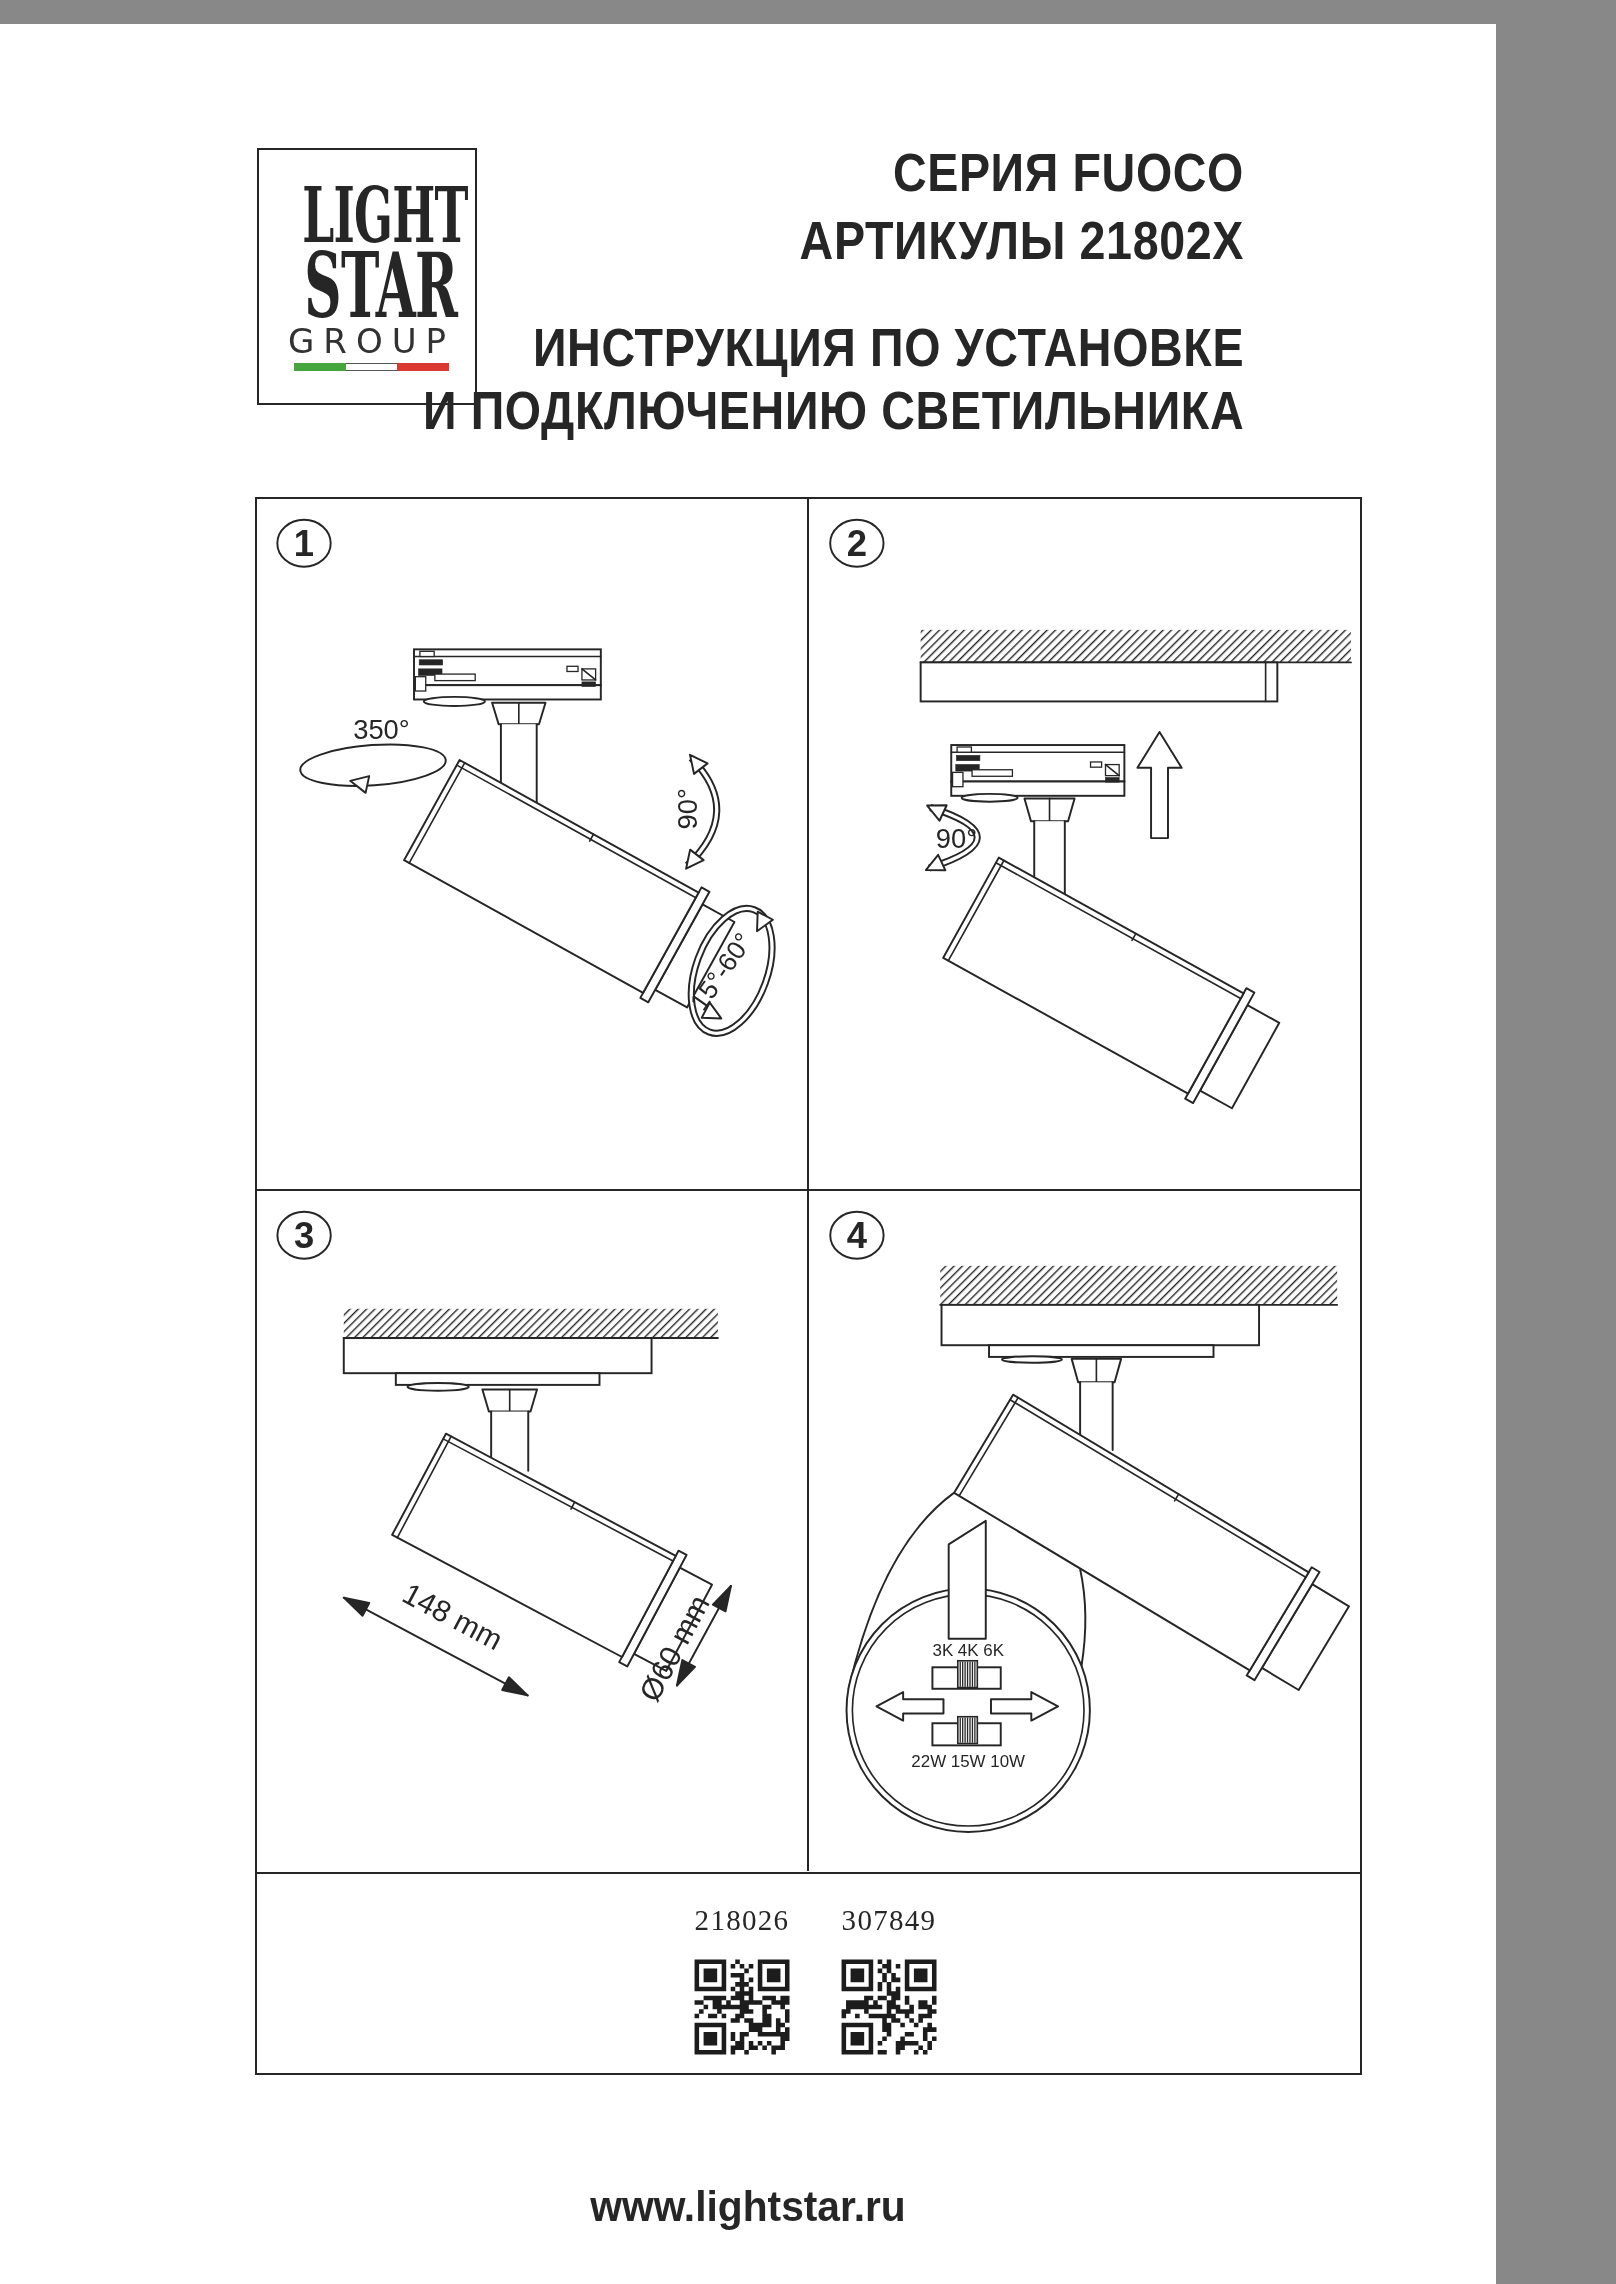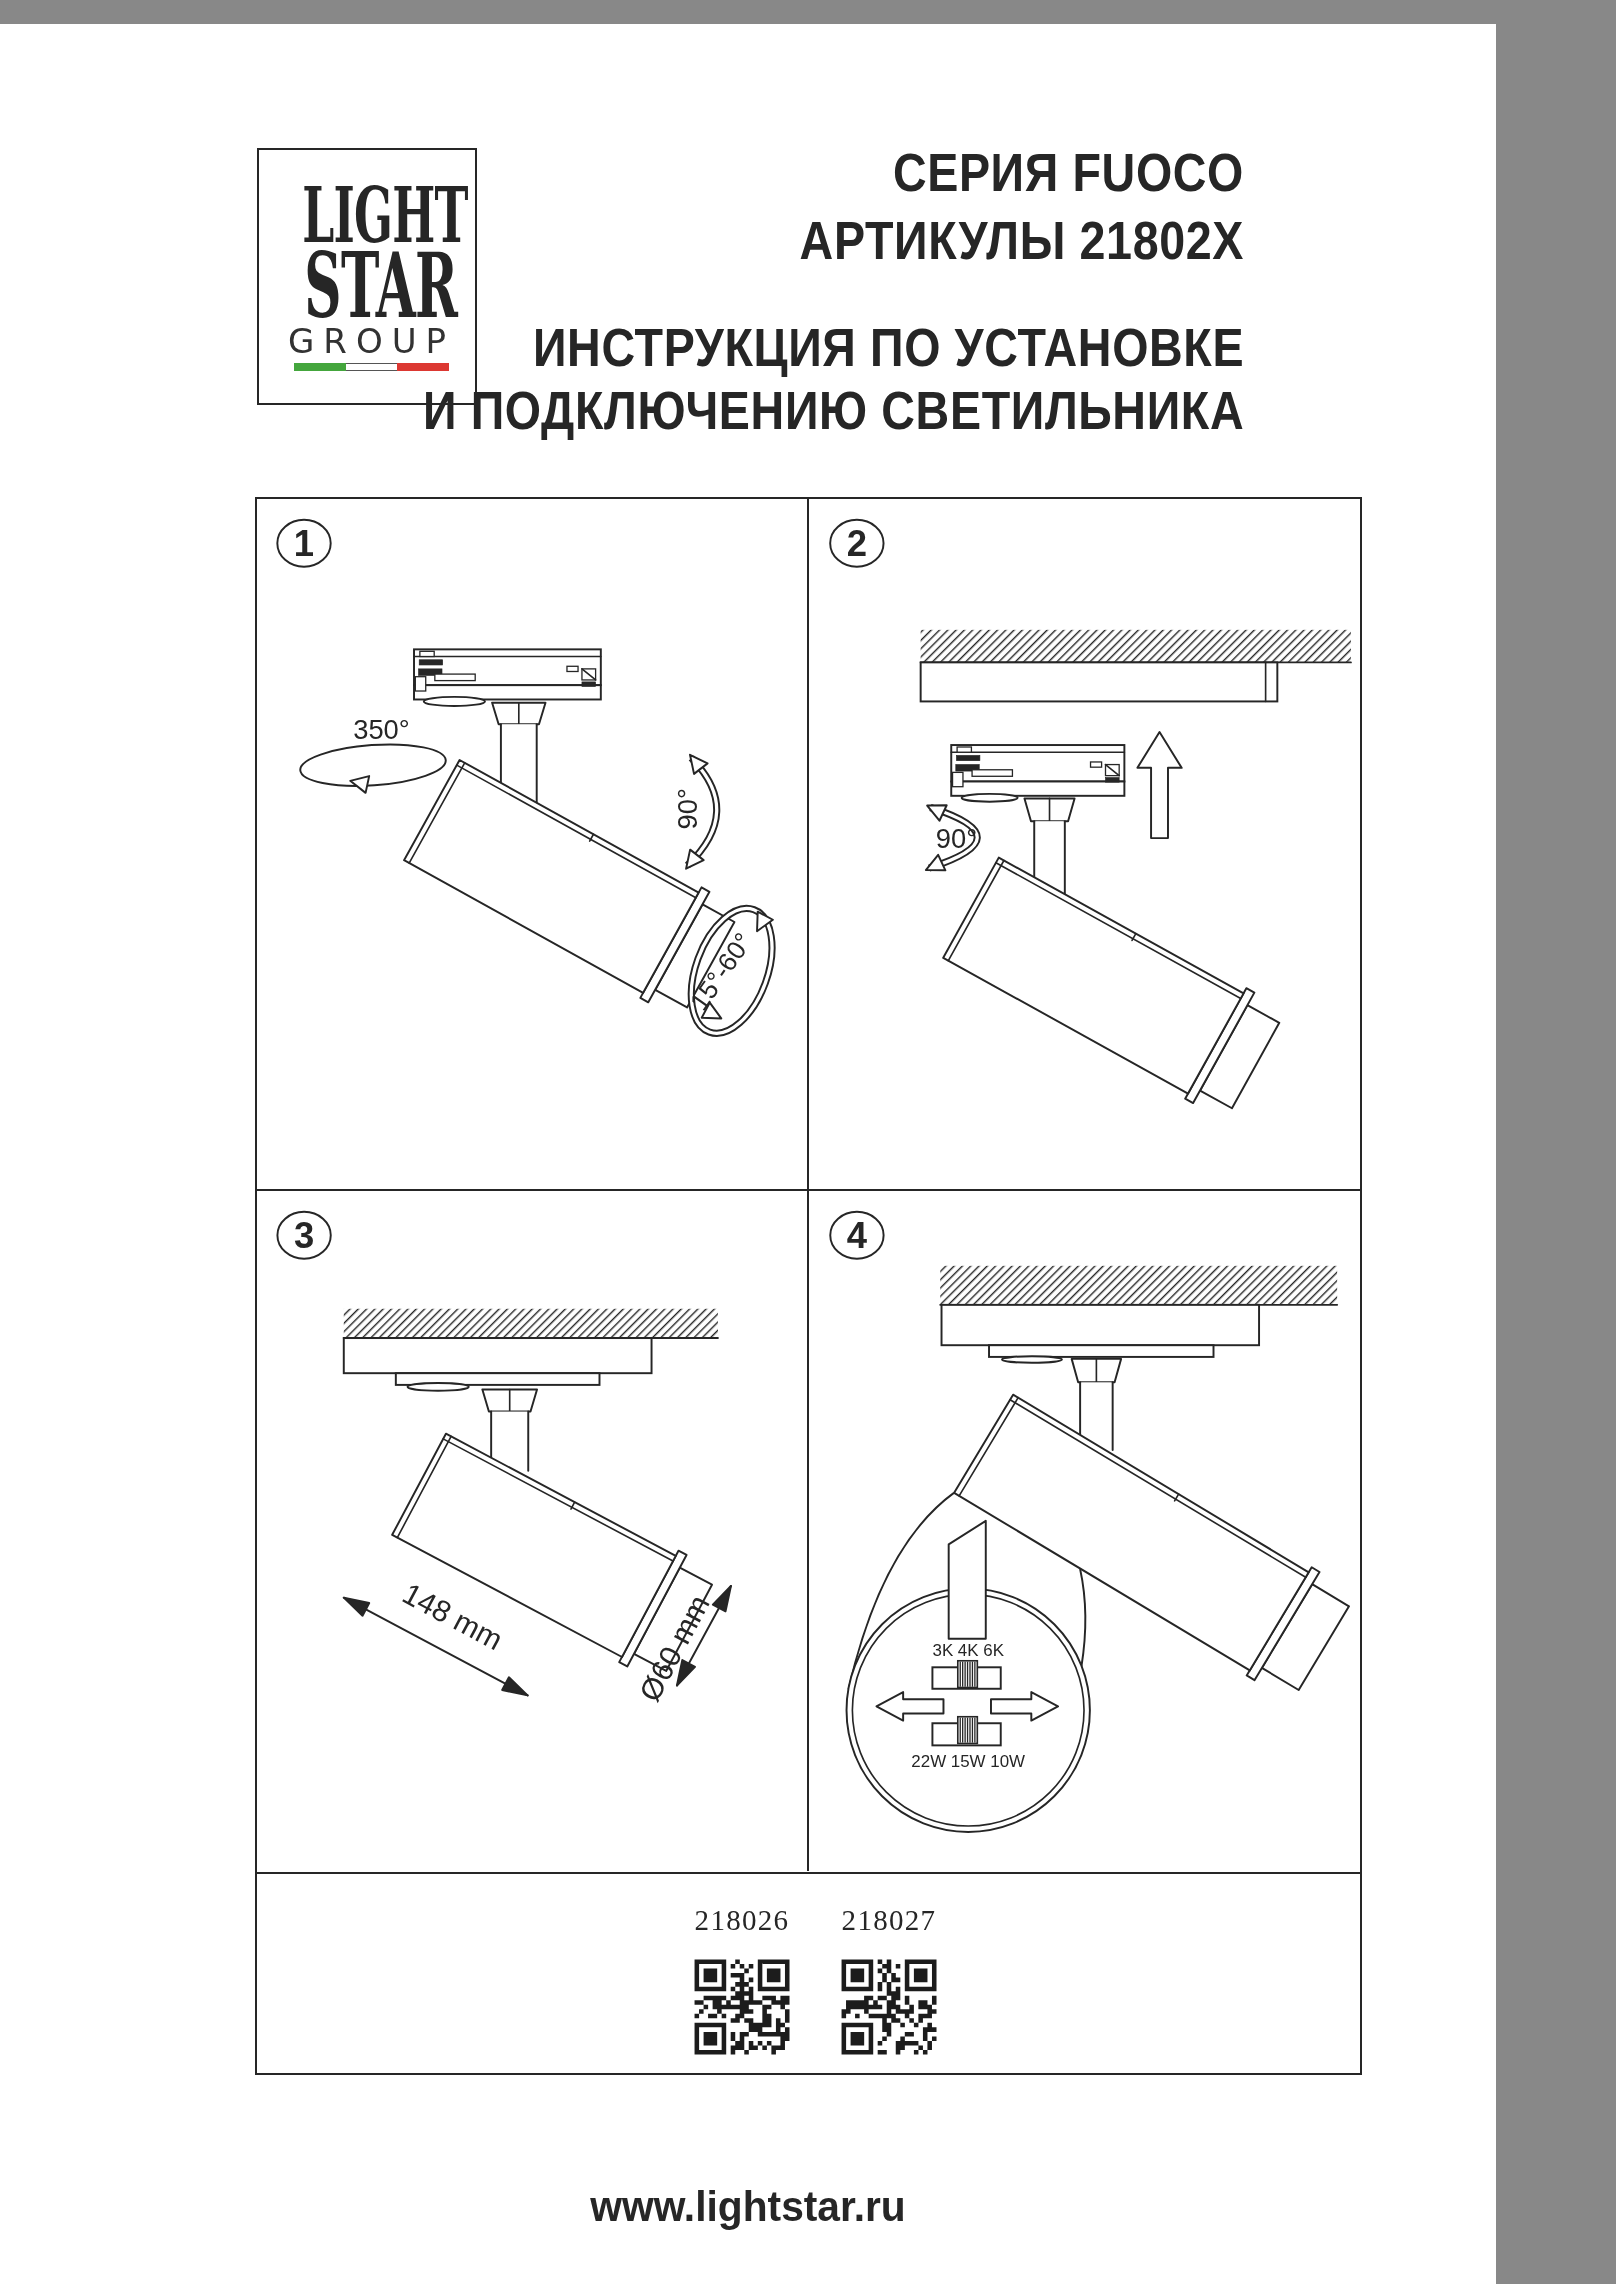--- a/index.html
+++ b/index.html
@@ -289,21 +289,21 @@
           <line x1="242" y1="810" x2="242" y2="847" stroke="#262626" stroke-width="2" stroke-linecap="round"></line>
           <line x1="245.75" y1="810" x2="245.75" y2="847" stroke="#262626" stroke-width="2" stroke-linecap="round"></line>
           <line x1="249.5" y1="810" x2="249.5" y2="847" stroke="#262626" stroke-width="2" stroke-linecap="round"></line>
           <line x1="253.25" y1="810" x2="253.25" y2="847" stroke="#262626" stroke-width="2" stroke-linecap="round"></line>
           <text x="243" y="886" font-size="26" text-anchor="middle" font-weight="normal">22W 15W 10W</text>
         </g>
       </g>
     </svg>
 
   <div class="abs artnum" style="left:690px">218026</div>
-  <div class="abs artnum" style="left:837px">218027</div>
+  <div class="abs artnum" style="left:837px">307849</div>
   <svg class="abs" id="qr1" style="left:690px;top:1931px" width="104" height="104" viewBox="0 0 160 160">
       <rect x="0" y="0" width="160" height="160" fill="#fff"></rect>
       <path d="M7 7h7v7h-7zM13.9 7h7v7h-7zM20.9 7h7v7h-7zM27.8 7h7v7h-7zM34.8 7h7v7h-7zM41.7 7h7v7h-7zM48.7 7h7v7h-7zM69.6 7h7v7h-7zM104.3 7h7v7h-7zM111.3 7h7v7h-7zM118.3 7h7v7h-7zM125.2 7h7v7h-7zM132.2 7h7v7h-7zM139.1 7h7v7h-7zM146.1 7h7v7h-7zM7 13.9h7v7h-7zM48.7 13.9h7v7h-7zM62.6 13.9h7v7h-7zM76.5 13.9h7v7h-7zM90.4 13.9h7v7h-7zM104.3 13.9h7v7h-7zM146.1 13.9h7v7h-7zM7 20.9h7v7h-7zM20.9 20.9h7v7h-7zM27.8 20.9h7v7h-7zM34.8 20.9h7v7h-7zM48.7 20.9h7v7h-7zM83.5 20.9h7v7h-7zM104.3 20.9h7v7h-7zM118.3 20.9h7v7h-7zM125.2 20.9h7v7h-7zM132.2 20.9h7v7h-7zM146.1 20.9h7v7h-7zM7 27.8h7v7h-7zM20.9 27.8h7v7h-7zM27.8 27.8h7v7h-7zM34.8 27.8h7v7h-7zM48.7 27.8h7v7h-7zM62.6 27.8h7v7h-7zM69.6 27.8h7v7h-7zM76.5 27.8h7v7h-7zM104.3 27.8h7v7h-7zM118.3 27.8h7v7h-7zM125.2 27.8h7v7h-7zM132.2 27.8h7v7h-7zM146.1 27.8h7v7h-7zM7 34.8h7v7h-7zM20.9 34.8h7v7h-7zM27.8 34.8h7v7h-7zM34.8 34.8h7v7h-7zM48.7 34.8h7v7h-7zM76.5 34.8h7v7h-7zM90.4 34.8h7v7h-7zM104.3 34.8h7v7h-7zM118.3 34.8h7v7h-7zM125.2 34.8h7v7h-7zM132.2 34.8h7v7h-7zM146.1 34.8h7v7h-7zM7 41.7h7v7h-7zM48.7 41.7h7v7h-7zM69.6 41.7h7v7h-7zM76.5 41.7h7v7h-7zM83.5 41.7h7v7h-7zM104.3 41.7h7v7h-7zM146.1 41.7h7v7h-7zM7 48.7h7v7h-7zM13.9 48.7h7v7h-7zM20.9 48.7h7v7h-7zM27.8 48.7h7v7h-7zM34.8 48.7h7v7h-7zM41.7 48.7h7v7h-7zM48.7 48.7h7v7h-7zM62.6 48.7h7v7h-7zM76.5 48.7h7v7h-7zM90.4 48.7h7v7h-7zM104.3 48.7h7v7h-7zM111.3 48.7h7v7h-7zM118.3 48.7h7v7h-7zM125.2 48.7h7v7h-7zM132.2 48.7h7v7h-7zM139.1 48.7h7v7h-7zM146.1 48.7h7v7h-7zM69.6 55.7h7v7h-7zM76.5 55.7h7v7h-7zM83.5 55.7h7v7h-7zM90.4 55.7h7v7h-7zM20.9 62.6h7v7h-7zM27.8 62.6h7v7h-7zM34.8 62.6h7v7h-7zM41.7 62.6h7v7h-7zM48.7 62.6h7v7h-7zM62.6 62.6h7v7h-7zM69.6 62.6h7v7h-7zM76.5 62.6h7v7h-7zM90.4 62.6h7v7h-7zM111.3 62.6h7v7h-7zM118.3 62.6h7v7h-7zM125.2 62.6h7v7h-7zM139.1 62.6h7v7h-7zM146.1 62.6h7v7h-7zM7 69.6h7v7h-7zM13.9 69.6h7v7h-7zM34.8 69.6h7v7h-7zM41.7 69.6h7v7h-7zM55.7 69.6h7v7h-7zM76.5 69.6h7v7h-7zM83.5 69.6h7v7h-7zM90.4 69.6h7v7h-7zM97.4 69.6h7v7h-7zM104.3 69.6h7v7h-7zM125.2 69.6h7v7h-7zM132.2 69.6h7v7h-7zM139.1 69.6h7v7h-7zM146.1 69.6h7v7h-7zM20.9 76.5h7v7h-7zM34.8 76.5h7v7h-7zM41.7 76.5h7v7h-7zM48.7 76.5h7v7h-7zM55.7 76.5h7v7h-7zM62.6 76.5h7v7h-7zM69.6 76.5h7v7h-7zM76.5 76.5h7v7h-7zM83.5 76.5h7v7h-7zM111.3 76.5h7v7h-7zM118.3 76.5h7v7h-7zM139.1 76.5h7v7h-7zM13.9 83.5h7v7h-7zM41.7 83.5h7v7h-7zM76.5 83.5h7v7h-7zM83.5 83.5h7v7h-7zM90.4 83.5h7v7h-7zM111.3 83.5h7v7h-7zM146.1 83.5h7v7h-7zM7 90.4h7v7h-7zM27.8 90.4h7v7h-7zM34.8 90.4h7v7h-7zM48.7 90.4h7v7h-7zM69.6 90.4h7v7h-7zM76.5 90.4h7v7h-7zM111.3 90.4h7v7h-7zM118.3 90.4h7v7h-7zM146.1 90.4h7v7h-7zM62.6 97.4h7v7h-7zM69.6 97.4h7v7h-7zM83.5 97.4h7v7h-7zM90.4 97.4h7v7h-7zM111.3 97.4h7v7h-7zM118.3 97.4h7v7h-7zM132.2 97.4h7v7h-7zM146.1 97.4h7v7h-7zM7 104.3h7v7h-7zM13.9 104.3h7v7h-7zM20.9 104.3h7v7h-7zM27.8 104.3h7v7h-7zM34.8 104.3h7v7h-7zM41.7 104.3h7v7h-7zM48.7 104.3h7v7h-7zM90.4 104.3h7v7h-7zM97.4 104.3h7v7h-7zM104.3 104.3h7v7h-7zM111.3 104.3h7v7h-7zM118.3 104.3h7v7h-7zM132.2 104.3h7v7h-7zM139.1 104.3h7v7h-7zM7 111.3h7v7h-7zM48.7 111.3h7v7h-7zM90.4 111.3h7v7h-7zM97.4 111.3h7v7h-7zM104.3 111.3h7v7h-7zM132.2 111.3h7v7h-7zM146.1 111.3h7v7h-7zM7 118.3h7v7h-7zM20.9 118.3h7v7h-7zM27.8 118.3h7v7h-7zM34.8 118.3h7v7h-7zM48.7 118.3h7v7h-7zM62.6 118.3h7v7h-7zM76.5 118.3h7v7h-7zM83.5 118.3h7v7h-7zM104.3 118.3h7v7h-7zM111.3 118.3h7v7h-7zM118.3 118.3h7v7h-7zM125.2 118.3h7v7h-7zM132.2 118.3h7v7h-7zM139.1 118.3h7v7h-7zM146.1 118.3h7v7h-7zM7 125.2h7v7h-7zM20.9 125.2h7v7h-7zM27.8 125.2h7v7h-7zM34.8 125.2h7v7h-7zM48.7 125.2h7v7h-7zM62.6 125.2h7v7h-7zM76.5 125.2h7v7h-7zM139.1 125.2h7v7h-7zM146.1 125.2h7v7h-7zM7 132.2h7v7h-7zM20.9 132.2h7v7h-7zM27.8 132.2h7v7h-7zM34.8 132.2h7v7h-7zM48.7 132.2h7v7h-7zM69.6 132.2h7v7h-7zM76.5 132.2h7v7h-7zM90.4 132.2h7v7h-7zM104.3 132.2h7v7h-7zM118.3 132.2h7v7h-7zM139.1 132.2h7v7h-7zM7 139.1h7v7h-7zM48.7 139.1h7v7h-7zM62.6 139.1h7v7h-7zM69.6 139.1h7v7h-7zM76.5 139.1h7v7h-7zM90.4 139.1h7v7h-7zM97.4 139.1h7v7h-7zM111.3 139.1h7v7h-7zM125.2 139.1h7v7h-7zM132.2 139.1h7v7h-7zM139.1 139.1h7v7h-7zM7 146.1h7v7h-7zM13.9 146.1h7v7h-7zM20.9 146.1h7v7h-7zM27.8 146.1h7v7h-7zM34.8 146.1h7v7h-7zM41.7 146.1h7v7h-7zM48.7 146.1h7v7h-7zM62.6 146.1h7v7h-7zM83.5 146.1h7v7h-7zM125.2 146.1h7v7h-7z" fill="#1c1c1c"></path>
     </svg>
   <svg class="abs" id="qr2" style="left:837px;top:1931px" width="104" height="104" viewBox="0 0 160 160">
       <rect x="0" y="0" width="160" height="160" fill="#fff"></rect>
       <path d="M7 7h7v7h-7zM13.9 7h7v7h-7zM20.9 7h7v7h-7zM27.8 7h7v7h-7zM34.8 7h7v7h-7zM41.7 7h7v7h-7zM48.7 7h7v7h-7zM62.6 7h7v7h-7zM76.5 7h7v7h-7zM104.3 7h7v7h-7zM111.3 7h7v7h-7zM118.3 7h7v7h-7zM125.2 7h7v7h-7zM132.2 7h7v7h-7zM139.1 7h7v7h-7zM146.1 7h7v7h-7zM7 13.9h7v7h-7zM48.7 13.9h7v7h-7zM69.6 13.9h7v7h-7zM76.5 13.9h7v7h-7zM90.4 13.9h7v7h-7zM104.3 13.9h7v7h-7zM146.1 13.9h7v7h-7zM7 20.9h7v7h-7zM20.9 20.9h7v7h-7zM27.8 20.9h7v7h-7zM34.8 20.9h7v7h-7zM48.7 20.9h7v7h-7zM62.6 20.9h7v7h-7zM76.5 20.9h7v7h-7zM104.3 20.9h7v7h-7zM118.3 20.9h7v7h-7zM125.2 20.9h7v7h-7zM132.2 20.9h7v7h-7zM146.1 20.9h7v7h-7zM7 27.8h7v7h-7zM20.9 27.8h7v7h-7zM27.8 27.8h7v7h-7zM34.8 27.8h7v7h-7zM48.7 27.8h7v7h-7zM69.6 27.8h7v7h-7zM83.5 27.8h7v7h-7zM104.3 27.8h7v7h-7zM118.3 27.8h7v7h-7zM125.2 27.8h7v7h-7zM132.2 27.8h7v7h-7zM146.1 27.8h7v7h-7zM7 34.8h7v7h-7zM20.9 34.8h7v7h-7zM27.8 34.8h7v7h-7zM34.8 34.8h7v7h-7zM48.7 34.8h7v7h-7zM69.6 34.8h7v7h-7zM83.5 34.8h7v7h-7zM90.4 34.8h7v7h-7zM104.3 34.8h7v7h-7zM118.3 34.8h7v7h-7zM125.2 34.8h7v7h-7zM132.2 34.8h7v7h-7zM146.1 34.8h7v7h-7zM7 41.7h7v7h-7zM48.7 41.7h7v7h-7zM62.6 41.7h7v7h-7zM76.5 41.7h7v7h-7zM104.3 41.7h7v7h-7zM146.1 41.7h7v7h-7zM7 48.7h7v7h-7zM13.9 48.7h7v7h-7zM20.9 48.7h7v7h-7zM27.8 48.7h7v7h-7zM34.8 48.7h7v7h-7zM41.7 48.7h7v7h-7zM48.7 48.7h7v7h-7zM62.6 48.7h7v7h-7zM76.5 48.7h7v7h-7zM90.4 48.7h7v7h-7zM104.3 48.7h7v7h-7zM111.3 48.7h7v7h-7zM118.3 48.7h7v7h-7zM125.2 48.7h7v7h-7zM132.2 48.7h7v7h-7zM139.1 48.7h7v7h-7zM146.1 48.7h7v7h-7zM76.5 55.7h7v7h-7zM83.5 55.7h7v7h-7zM90.4 55.7h7v7h-7zM41.7 62.6h7v7h-7zM48.7 62.6h7v7h-7zM62.6 62.6h7v7h-7zM69.6 62.6h7v7h-7zM83.5 62.6h7v7h-7zM90.4 62.6h7v7h-7zM104.3 62.6h7v7h-7zM146.1 62.6h7v7h-7zM13.9 69.6h7v7h-7zM20.9 69.6h7v7h-7zM27.8 69.6h7v7h-7zM34.8 69.6h7v7h-7zM41.7 69.6h7v7h-7zM55.7 69.6h7v7h-7zM76.5 69.6h7v7h-7zM83.5 69.6h7v7h-7zM104.3 69.6h7v7h-7zM125.2 69.6h7v7h-7zM132.2 69.6h7v7h-7zM146.1 69.6h7v7h-7zM13.9 76.5h7v7h-7zM20.9 76.5h7v7h-7zM27.8 76.5h7v7h-7zM34.8 76.5h7v7h-7zM41.7 76.5h7v7h-7zM48.7 76.5h7v7h-7zM55.7 76.5h7v7h-7zM62.6 76.5h7v7h-7zM76.5 76.5h7v7h-7zM83.5 76.5h7v7h-7zM90.4 76.5h7v7h-7zM111.3 76.5h7v7h-7zM125.2 76.5h7v7h-7zM132.2 76.5h7v7h-7zM139.1 76.5h7v7h-7zM7 83.5h7v7h-7zM13.9 83.5h7v7h-7zM41.7 83.5h7v7h-7zM76.5 83.5h7v7h-7zM90.4 83.5h7v7h-7zM97.4 83.5h7v7h-7zM104.3 83.5h7v7h-7zM111.3 83.5h7v7h-7zM139.1 83.5h7v7h-7zM146.1 83.5h7v7h-7zM7 90.4h7v7h-7zM27.8 90.4h7v7h-7zM48.7 90.4h7v7h-7zM55.7 90.4h7v7h-7zM62.6 90.4h7v7h-7zM69.6 90.4h7v7h-7zM76.5 90.4h7v7h-7zM83.5 90.4h7v7h-7zM104.3 90.4h7v7h-7zM125.2 90.4h7v7h-7zM132.2 90.4h7v7h-7zM139.1 90.4h7v7h-7zM69.6 97.4h7v7h-7zM83.5 97.4h7v7h-7zM90.4 97.4h7v7h-7zM111.3 97.4h7v7h-7zM125.2 97.4h7v7h-7zM7 104.3h7v7h-7zM13.9 104.3h7v7h-7zM20.9 104.3h7v7h-7zM27.8 104.3h7v7h-7zM34.8 104.3h7v7h-7zM41.7 104.3h7v7h-7zM48.7 104.3h7v7h-7zM69.6 104.3h7v7h-7zM76.5 104.3h7v7h-7zM97.4 104.3h7v7h-7zM118.3 104.3h7v7h-7zM139.1 104.3h7v7h-7zM7 111.3h7v7h-7zM48.7 111.3h7v7h-7zM69.6 111.3h7v7h-7zM76.5 111.3h7v7h-7zM132.2 111.3h7v7h-7zM139.1 111.3h7v7h-7zM146.1 111.3h7v7h-7zM7 118.3h7v7h-7zM20.9 118.3h7v7h-7zM27.8 118.3h7v7h-7zM34.8 118.3h7v7h-7zM48.7 118.3h7v7h-7zM76.5 118.3h7v7h-7zM104.3 118.3h7v7h-7zM111.3 118.3h7v7h-7zM132.2 118.3h7v7h-7zM7 125.2h7v7h-7zM20.9 125.2h7v7h-7zM27.8 125.2h7v7h-7zM34.8 125.2h7v7h-7zM48.7 125.2h7v7h-7zM69.6 125.2h7v7h-7zM97.4 125.2h7v7h-7zM132.2 125.2h7v7h-7zM146.1 125.2h7v7h-7zM7 132.2h7v7h-7zM20.9 132.2h7v7h-7zM27.8 132.2h7v7h-7zM34.8 132.2h7v7h-7zM48.7 132.2h7v7h-7zM62.6 132.2h7v7h-7zM90.4 132.2h7v7h-7zM97.4 132.2h7v7h-7zM104.3 132.2h7v7h-7zM111.3 132.2h7v7h-7zM118.3 132.2h7v7h-7zM139.1 132.2h7v7h-7zM7 139.1h7v7h-7zM48.7 139.1h7v7h-7zM90.4 139.1h7v7h-7zM97.4 139.1h7v7h-7zM125.2 139.1h7v7h-7zM139.1 139.1h7v7h-7zM7 146.1h7v7h-7zM13.9 146.1h7v7h-7zM20.9 146.1h7v7h-7zM27.8 146.1h7v7h-7zM34.8 146.1h7v7h-7zM41.7 146.1h7v7h-7zM48.7 146.1h7v7h-7zM62.6 146.1h7v7h-7zM69.6 146.1h7v7h-7zM90.4 146.1h7v7h-7zM118.3 146.1h7v7h-7zM132.2 146.1h7v7h-7z" fill="#1c1c1c"></path>
     </svg>
 
   <div class="abs footer">www.lightstar.ru</div>

